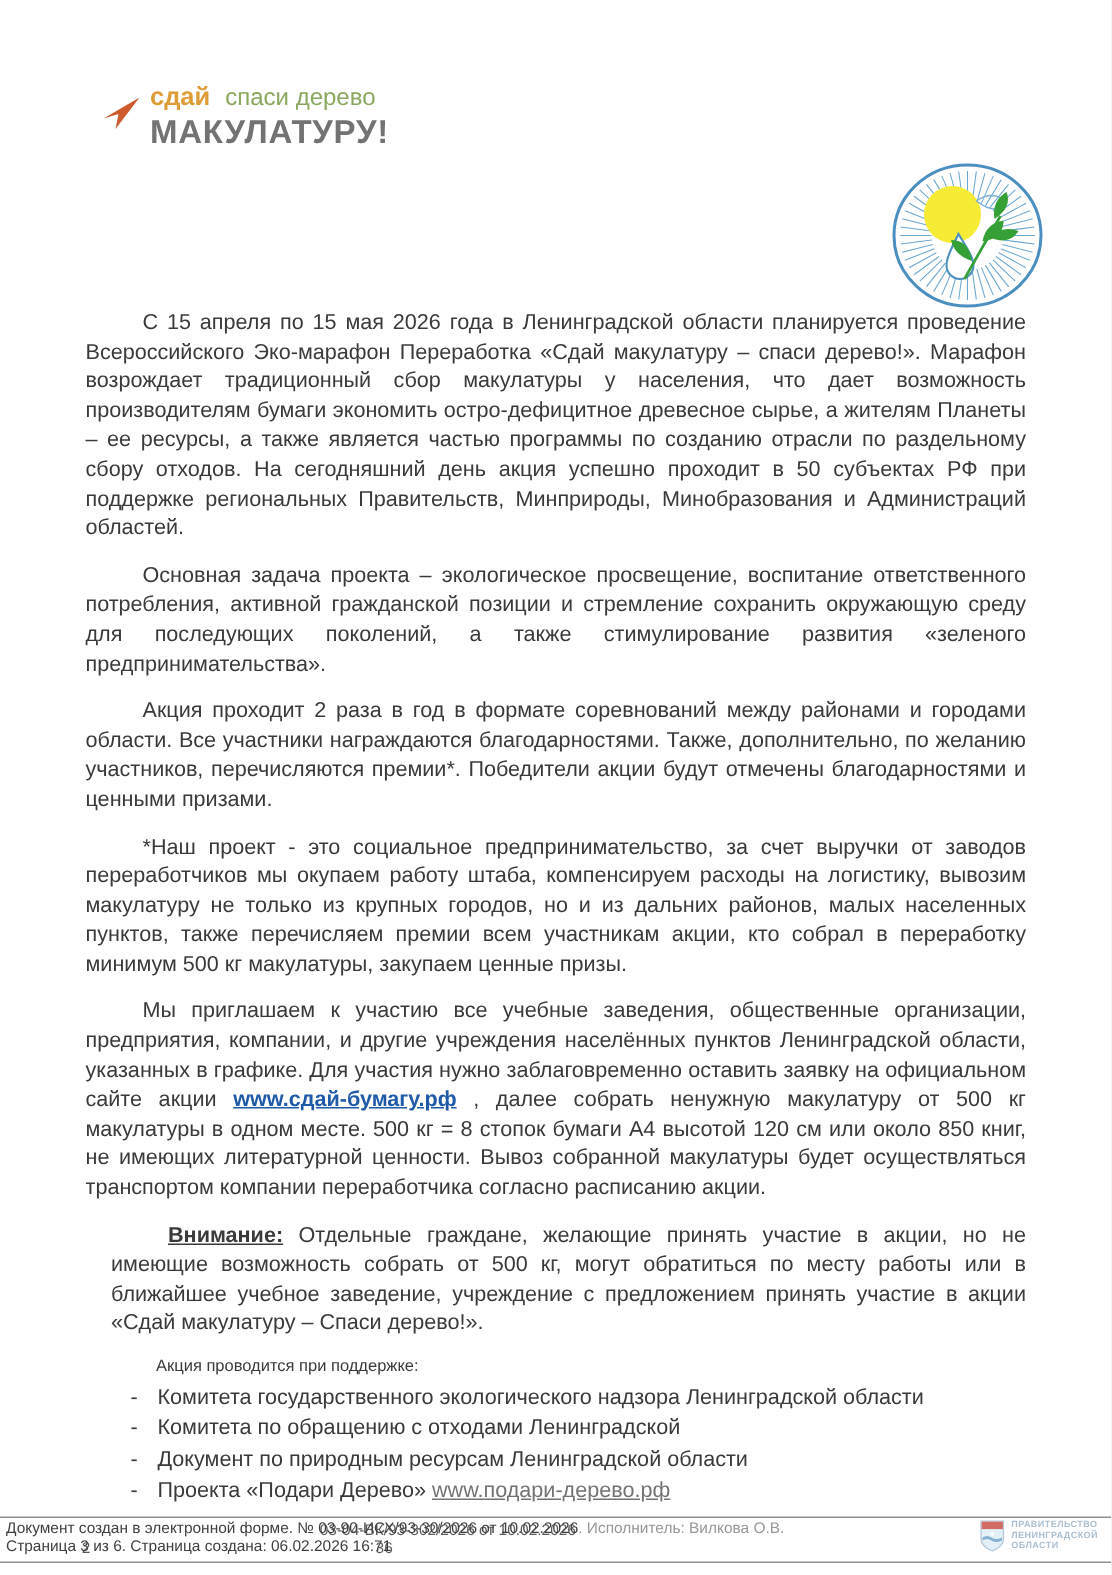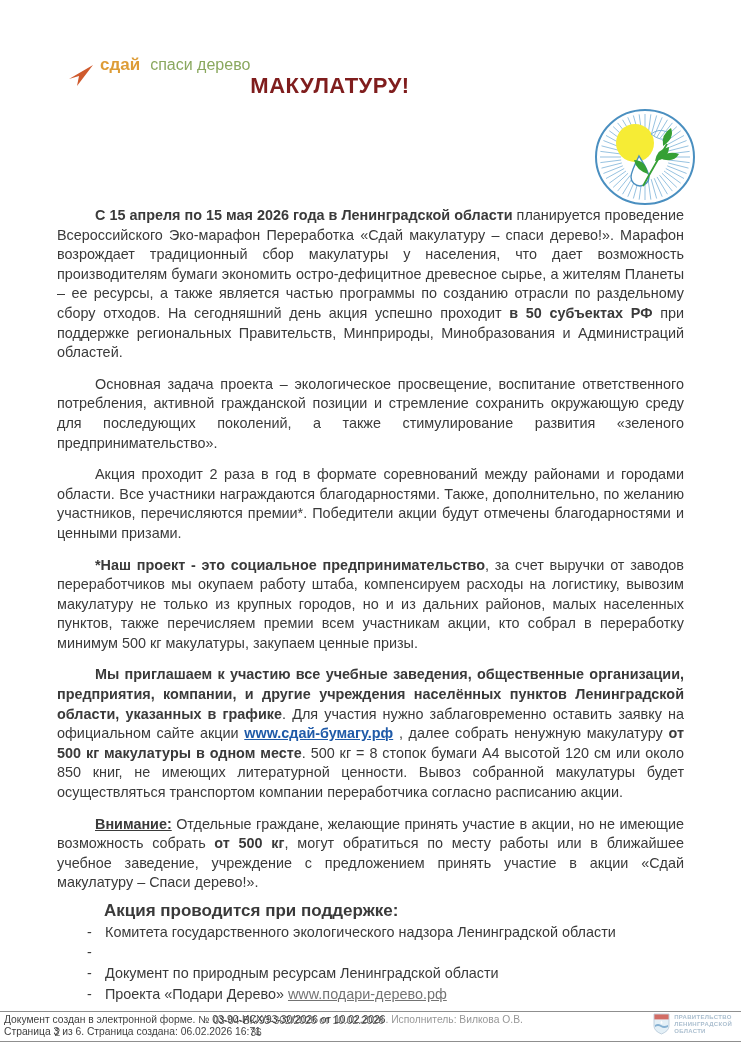--- a/index.html
+++ b/index.html
@@ -4,39 +4,39 @@
 <style>
   html,body{margin:0;padding:0;background:#e9e9e9;}
   .page{
     position:relative;width:741px;height:1050px;background:#ffffff;
     font-family:"Liberation Sans",sans-serif;color:#3a3a3a;overflow:hidden;
     margin:0 auto;
   }
   
   .brand{position:absolute;left:68px;top:56px;display:flex;align-items:flex-start;}
   .brand-arrow{margin-top:8px;margin-right:6px;}
-  .brand-text{display:flex;flex-direction:row;line-height:1;}
+  .brand-text{display:flex;flex-direction:column;line-height:1;}
   .brand-top{display:flex;align-items:baseline;gap:10px;}
   .brand-w1{font-size:17px;font-weight:700;color:#dd9c36;}
   .brand-w2{font-size:16px;color:#8aa85f;}
-  .brand-w3{font-size:22px;font-weight:700;color:#7f1d1d;letter-spacing:.5px;margin-top:19px;}
+  .brand-w3{font-size:22px;font-weight:700;color:#737373;letter-spacing:.5px;margin-top:3px;}
   .emblem{position:absolute;right:44px;top:106px;width:104px;height:102px;}
   
   .doc-body{position:absolute;left:57px;right:57px;top:206px;}
   .para{
     margin:0 0 12px 0;text-align:justify;text-indent:38px;
     font-size:14.4px;line-height:19.6px;color:#3a3a3a;
   }
   .para.nogap{margin-bottom:12px;}
-  .para.smallgap{margin-bottom:8px;}
-  .run-bold{font-weight:700;}
+  .para.smallgap{margin-bottom:8px;margin-left:17px;}
+  .run-bold{font-weight:400;}
   .run-boldu{font-weight:700;text-decoration:underline;}
   .run-link{color:#1f5aa8;font-weight:700;text-decoration:underline;}
   .run-link2{color:#737373;text-decoration:underline;}
-  .support-head{font-weight:700;margin:0;text-indent:47px;font-size:17px;line-height:20.5px;}
+  .support-head{font-weight:400;margin:0;text-indent:47px;font-size:11px;line-height:20.5px;}
   .support-list{list-style:none;margin:0;padding:0;}
   .support-list li{display:flex;font-size:14.4px;line-height:20.8px;padding-left:30px;}
   .support-list .dash{width:18px;flex:0 0 18px;}
   
   .rule{position:absolute;left:0;right:0;border-top:1px solid #8f8f8f;}
   .rule.top{top:1011px;}
   .rule.bottom{top:1041px;}
   .footer-text{position:absolute;left:4px;top:1014px;font-size:10.3px;line-height:12.4px;color:#3f3f3f;white-space:nowrap;}
   .ovl{position:relative;display:inline-block;vertical-align:top;}
   .ovl .layer-b{position:absolute;left:1px;top:.5px;white-space:nowrap;opacity:.85;}
@@ -121,34 +121,35 @@
       <path d="M50 80 Q60 62 74 38" fill="none" stroke="#35a035" stroke-width="1.8"></path>
       <path d="M62 55 q2 -12 14 -14 q0 12 -14 14z" fill="#35a035"></path>
       <path d="M66 52 q10 -8 20 -4 q-6 10 -20 4z" fill="#35a035"></path>
       <path d="M55 68 q-12 -4 -14 -14 q12 0 14 14z" fill="#35a035"></path>
       <path d="M70 40 q-2 -12 8 -18 q4 10 -8 18z" fill="#35a035"></path>
     </svg>
   </div>
 
   <div class="doc-body">
     <p class="para"><span class="run-bold">С 15 апреля по 15 мая 2026 года в Ленинградской области</span><span> планируется проведение Всероссийского Эко-марафон Переработка «Сдай макулатуру – спаси дерево!». Марафон возрождает традиционный сбор макулатуры у населения, что дает возможность производителям бумаги экономить остро-дефицитное древесное сырье, а жителям Планеты – ее ресурсы, а также является частью программы по созданию отрасли по раздельному сбору отходов.  На сегодняшний день акция успешно проходит </span><span class="run-bold">в 50 субъектах РФ</span><span> при поддержке региональных Правительств, Минприроды, Минобразования и Администраций областей.</span></p>
-    <p class="para"><span>Основная задача проекта – экологическое просвещение, воспитание ответственного потребления, активной гражданской позиции и стремление сохранить окружающую среду для последующих поколений, а также стимулирование развития «зеленого предпринимательство».</span></p>
+    <p class="para"><span>Основная задача проекта – экологическое просвещение, воспитание ответственного потребления, активной гражданской позиции и стремление сохранить окружающую среду для последующих поколений, а также стимулирование развития «зеленого предпринимательства».</span></p>
     <p class="para"><span>Акция проходит 2 раза в год в формате соревнований между районами и городами области. Все участники награждаются благодарностями. Также, дополнительно, по желанию участников, перечисляются премии*. Победители акции будут отмечены благодарностями и ценными призами.</span></p>
     <p class="para"><span class="run-bold">*Наш проект - это социальное предпринимательство</span><span>, за счет выручки от заводов переработчиков мы окупаем работу штаба, компенсируем расходы на логистику, вывозим макулатуру не только из крупных городов, но и из дальних районов, малых населенных пунктов, также перечисляем премии всем участникам акции, кто собрал в переработку минимум 500 кг макулатуры, закупаем ценные призы.</span></p>
     <p class="para nogap"><span class="run-bold">Мы приглашаем к участию все учебные заведения, общественные организации, предприятия, компании, и другие учреждения населённых пунктов Ленинградской области, указанных в графике</span><span>. Для участия нужно заблаговременно оставить заявку на официальном сайте акции </span><span class="run-link">www.сдай-бумагу.рф</span><span> , далее собрать ненужную макулатуру </span><span class="run-bold">от 500 кг макулатуры в одном месте</span><span>. 500 кг = 8 стопок бумаги А4 высотой 120 см или около 850 книг, не имеющих литературной ценности. Вывоз собранной макулатуры будет осуществляться транспортом компании переработчика согласно расписанию акции.</span></p>
     <p class="para smallgap"><span class="run-boldu">Внимание:</span><span> Отдельные граждане, желающие принять участие в акции, но не имеющие возможность собрать </span><span class="run-bold">от 500 кг</span><span>, могут обратиться по месту работы или в ближайшее учебное заведение, учреждение с предложением принять участие в акции «Сдай макулатуру – Спаси дерево!».</span></p>
 
     <p class="support-head">Акция проводится при поддержке:</p>
     <ul class="support-list">
       <li>
         <span class="dash">-</span>
         <span><span>Комитета государственного экологического надзора Ленинградской области</span></span>
       </li>
       <li>
         <span class="dash">-</span>
+        <span><span>Комитета по обращению с отходами Ленинградской</span></span>
       </li>
       <li>
         <span class="dash">-</span>
         <span><span>Документ по природным ресурсам Ленинградской области</span></span>
       </li>
       <li>
         <span class="dash">-</span>
         <span><span>Проекта «Подари Дерево» </span><span class="run-link2">www.подари-дерево.рф</span></span>
       </li>
     </ul>

